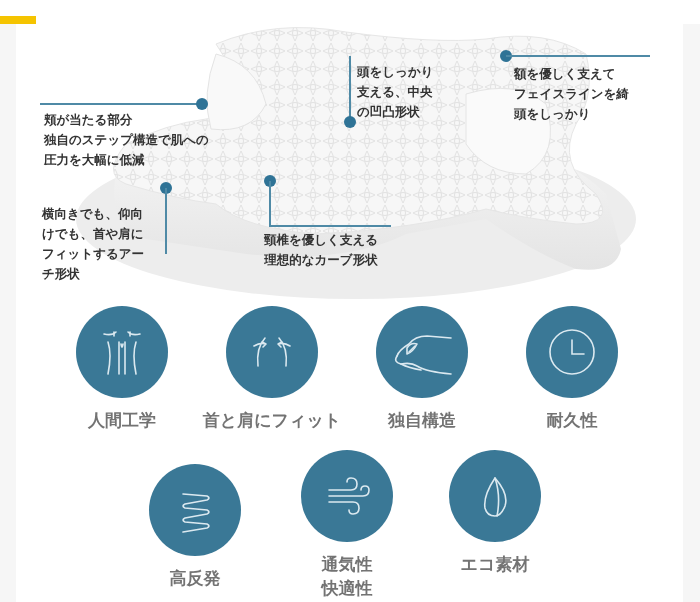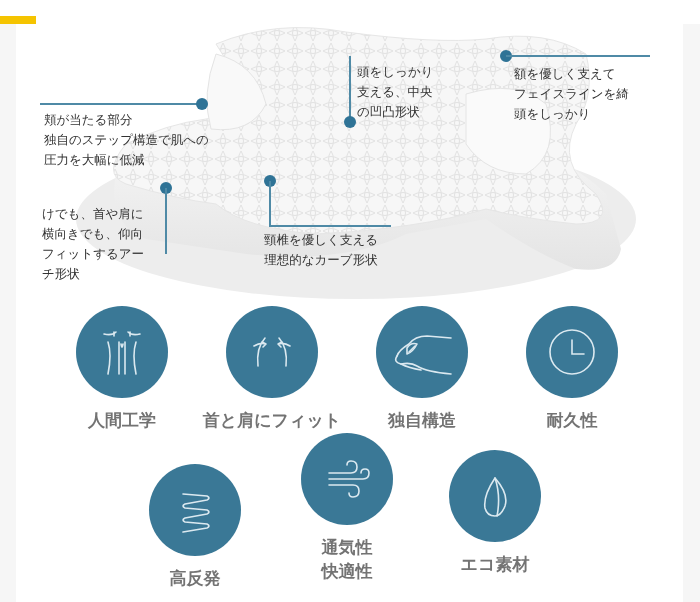--- a/index.html
+++ b/index.html
@@ -7,21 +7,21 @@
   body { font-family: "DejaVu Sans", "Liberation Sans", sans-serif; position: relative; }
 
   .gutter-left { position: absolute; left: 0; top: 24px; width: 16px; height: 578px; background: #f6f6f6; }
   .gutter-right { position: absolute; left: 683px; top: 24px; width: 17px; height: 578px; background: #f6f6f6; }
   .accent-bar { position: absolute; left: 0; top: 16px; width: 36px; height: 8px; background: #f5c400; }
 
   .hero { position: absolute; left: 16px; top: 24px; width: 667px; height: 276px; overflow: hidden; }
   .shadow-ellipse { position: absolute; left: 60px; top: 115px; width: 560px; height: 160px; border-radius: 50%; background: #ededed; }
   .pillow { position: absolute; left: 0; top: 0; width: 667px; height: 276px; }
 
-  .callout-text { position: absolute; font-size: 12.5px; line-height: 20px; color: #333333; font-weight: normal; white-space: nowrap; }
+  .callout-text { position: absolute; font-size: 12.5px; line-height: 20px; color: #333333; font-weight: bold; white-space: nowrap; }
   .line-h { position: absolute; height: 2px; background: #4f8aa6; }
   .line-v { position: absolute; width: 2px; background: #4f8aa6; }
   .dot { position: absolute; width: 12px; height: 12px; border-radius: 50%; background: #2f7396; }
 
   .feature { position: absolute; width: 150px; text-align: center; }
   .feature .circle { width: 92px; height: 92px; border-radius: 50%; background: #3a7896; margin: 0 auto; display: flex; align-items: center; justify-content: center; }
   .feature .label { display: block; margin-top: 10px; font-size: 17px; font-weight: bold; color: #737373; line-height: 24px; white-space: pre-line; }
 </style>
 </head>
 <body>
@@ -73,22 +73,22 @@
   <div class="line-h" style="left:490px; top:31px; width:144px;"></div>
   <div class="callout-text" style="left:498px; top:40px;">
     <div>額を優しく支えて</div>
     <div>フェイスラインを綺</div>
     <div>頭をしっかり</div>
   </div>
 
   <div class="dot" style="left:144px; top:158px;"></div>
   <div class="line-v" style="left:149px; top:164px; height:66px;"></div>
   <div class="callout-text" style="left:26px; top:180px;">
+    <div>横向きでも、仰向</div>
     <div>けでも、首や肩に</div>
-    <div>横向きでも、仰向</div>
     <div>フィットするアー</div>
     <div>チ形状</div>
   </div>
 
   <div class="dot" style="left:248px; top:151px;"></div>
   <div class="line-v" style="left:253px; top:157px; height:46px;"></div>
   <div class="line-h" style="left:253px; top:201px; width:122px;"></div>
   <div class="callout-text" style="left:248px; top:206px;text-align:center;">
     <div>頸椎を優しく支える</div>
     <div>理想的なカーブ形状</div>
@@ -144,21 +144,21 @@
 
 <div class="feature" style="left:120px; top:464px;">
   <div class="circle">
     <svg width="60" height="60" viewBox="0 0 60 60" fill="none" stroke="#dbe9f0" stroke-width="1.6" stroke-linecap="round" stroke-linejoin="round">
       <path d="M18 14 L42 16 Q46 18 42 20 L20 24 Q16 26 20 28 L42 30 Q46 32 42 34 L20 38 Q16 40 20 42 L42 44 Q46 46 42 48 L18 52"></path>
     </svg>
   </div>
   <span class="label">高反発</span>
 </div>
 
-<div class="feature" style="left:272px; top:433px;">
+<div class="feature" style="left:272px; top:450px;">
   <div class="circle">
     <svg width="60" height="60" viewBox="0 0 60 60" fill="none" stroke="#dbe9f0" stroke-width="1.6" stroke-linecap="round">
       <path d="M12 24 H34 Q40 24 40 18 Q40 12 34 12 Q30 12 30 16"></path>
       <path d="M12 30 H46 Q52 30 52 24 Q52 20 48 20 Q44 20 44 24"></path>
       <path d="M12 36 H36 Q42 36 42 42 Q42 48 36 48 Q32 48 32 44"></path>
     </svg>
   </div>
   <span class="label">通気性
 快適性</span>
 </div>

